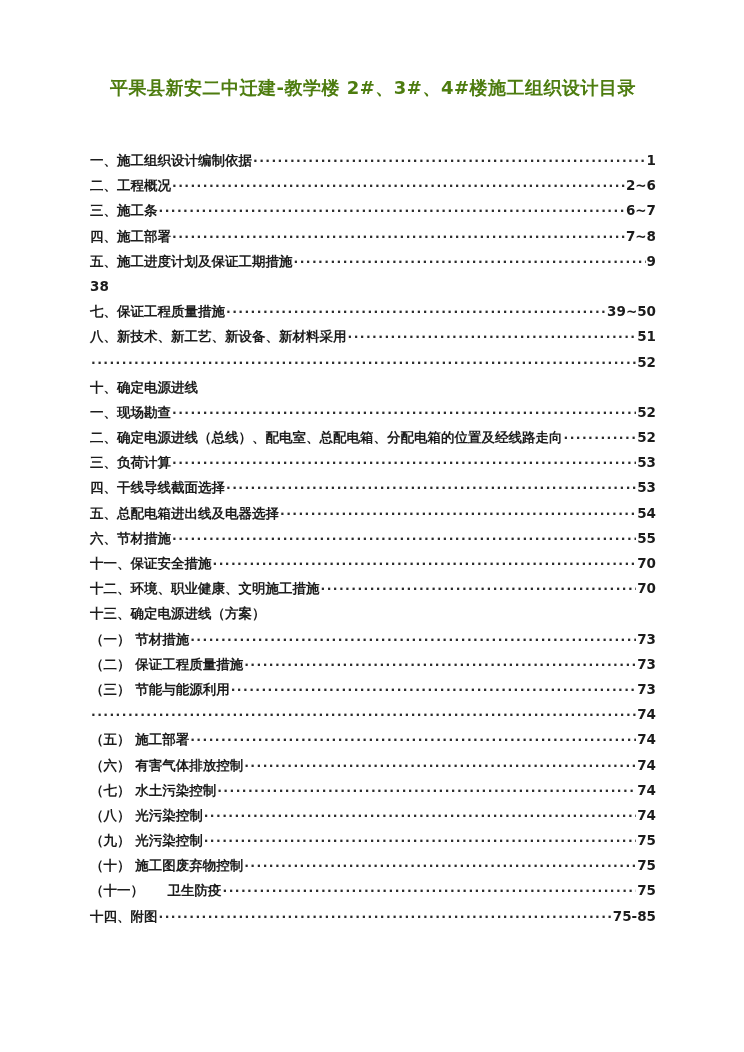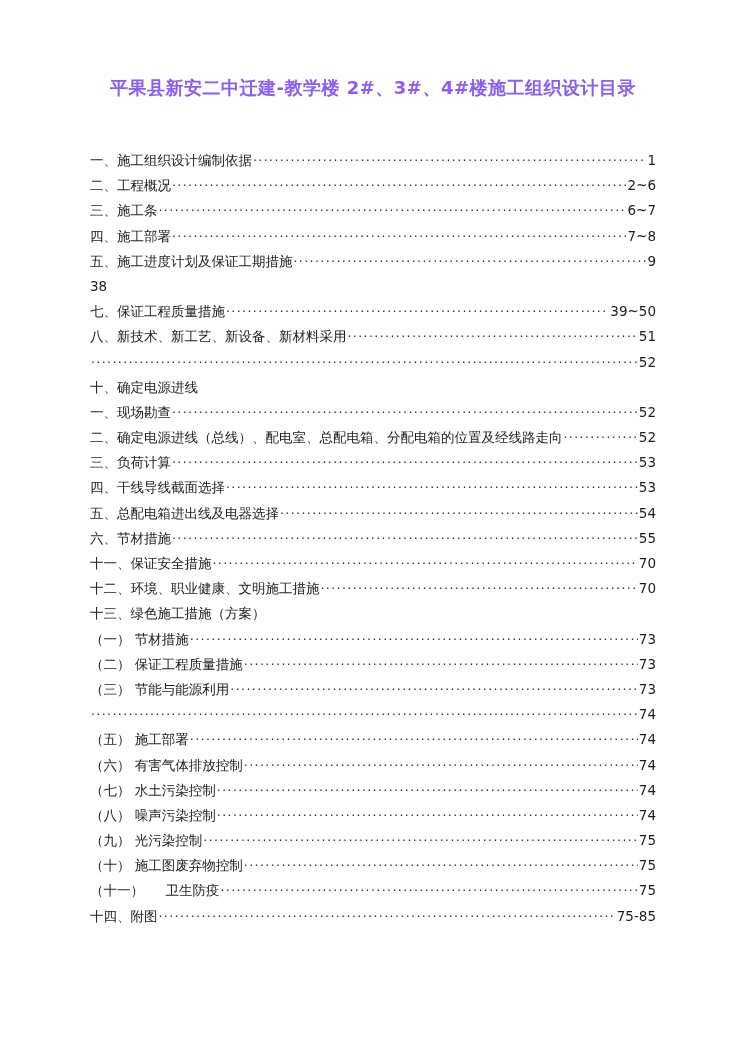--- a/index.html
+++ b/index.html
@@ -17,34 +17,35 @@
     padding: 76px 88px 0 90px;
     color: #1c1c1c;
     overflow: hidden;
   }
   .doc-title {
     margin: 0 0 48px 0;
     text-align: center;
     font-size: 18px;
     line-height: 24px;
     font-weight: bold;
-    color: #8b5cf6;
+    color: #4d7c0f;
     letter-spacing: 0.5px;
     white-space: nowrap;
   }
   .toc {
     width: 566px;
   }
   .row {
     display: flex;
     align-items: baseline;
     height: 25.2px;
     line-height: 25.2px;
     font-size: 13.5px;
     color: #1c1c1c;
+    font-weight: bold;
   }
   .lbl {
     white-space: pre;
     flex: 0 0 auto;
   }
   .leader {
     flex: 1 1 auto;
     overflow: hidden;
     white-space: nowrap;
     min-width: 6px;
@@ -168,21 +169,21 @@
       <span class="pg">70</span>
     </div>
 
     <div class="row">
       <span class="lbl">十二、环境、职业健康、文明施工措施</span>
       <span class="leader"></span>
       <span class="pg">70</span>
     </div>
 
     <div class="row">
-      <span class="lbl">十三、绿色施工措施（方案）</span>
+      <span class="lbl">十三、确定电源进线（方案）</span>
     </div>
 
     <div class="row">
       <span class="lbl">（一） 节材措施</span>
       <span class="leader"></span>
       <span class="pg">73</span>
     </div>
 
     <div class="row">
       <span class="lbl">（二） 保证工程质量措施</span>
@@ -213,21 +214,21 @@
       <span class="pg">74</span>
     </div>
 
     <div class="row">
       <span class="lbl">（七） 水土污染控制</span>
       <span class="leader"></span>
       <span class="pg">74</span>
     </div>
 
     <div class="row">
-      <span class="lbl">（八） 噪声污染控制</span>
+      <span class="lbl">（八） 光污染控制</span>
       <span class="leader"></span>
       <span class="pg">74</span>
     </div>
 
     <div class="row">
       <span class="lbl">（九） 光污染控制</span>
       <span class="leader"></span>
       <span class="pg">75</span>
     </div>
 

